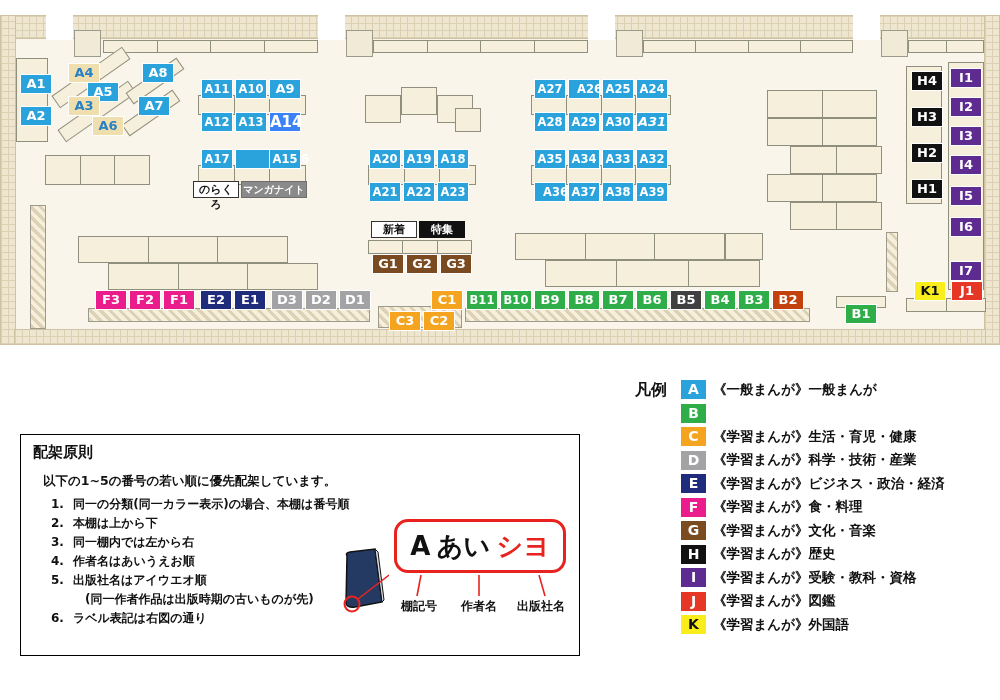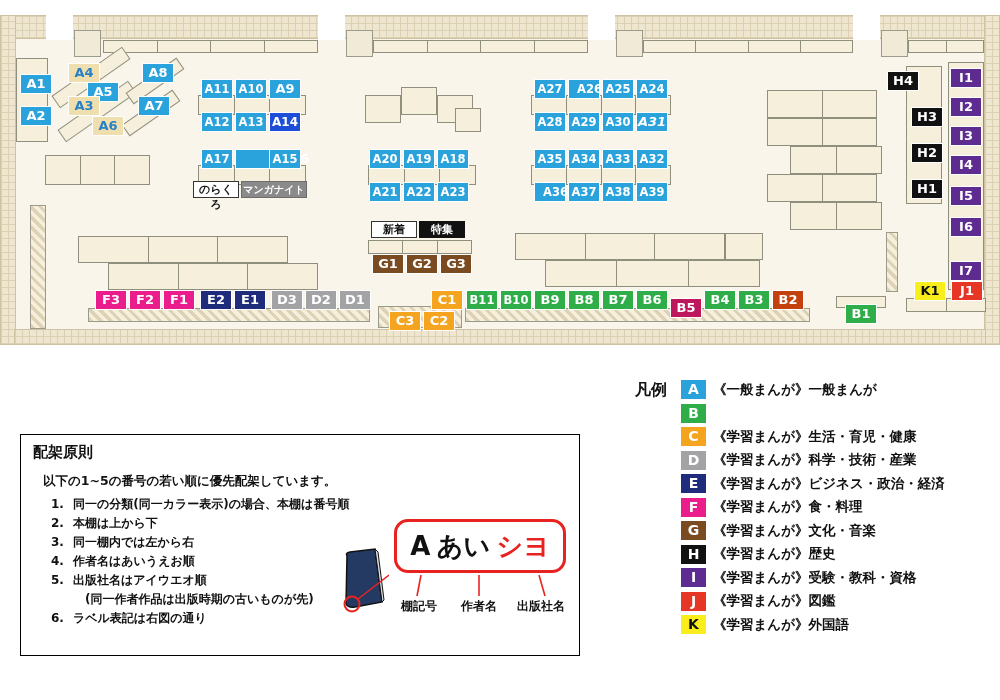--- a/index.html
+++ b/index.html
@@ -219,21 +219,21 @@
     <div class="map-label" style="left: 87px; top: 82px; background: rgb(42, 162, 219);">A5</div>
     <div class="map-label" style="left: 68px; top: 96px; background: rgb(239, 223, 174); color: rgb(42, 128, 196);">A3</div>
     <div class="map-label" style="left: 92px; top: 116px; background: rgb(239, 223, 174); color: rgb(42, 128, 196);">A6</div>
     <div class="map-label" style="left: 142px; top: 63px; background: rgb(42, 162, 219);">A8</div>
     <div class="map-label" style="left: 138px; top: 96px; background: rgb(42, 162, 219);">A7</div>
     <div class="map-label" style="left: 201px; top: 79px; background: rgb(42, 162, 219); font-size: 11.5px;">A11</div>
     <div class="map-label" style="left: 235px; top: 79px; background: rgb(42, 162, 219); font-size: 11.5px;">A10</div>
     <div class="map-label" style="left: 269px; top: 79px; background: rgb(42, 162, 219);">A9</div>
     <div class="map-label" style="left: 201px; top: 112px; background: rgb(42, 162, 219); font-size: 11.5px;">A12</div>
     <div class="map-label" style="left: 235px; top: 112px; background: rgb(42, 162, 219); font-size: 11.5px;">A13</div>
-    <div class="map-label" style="left: 269px; top: 112px; background: #1d4ed8; font-size: 12px;">A14</div>
+    <div class="map-label" style="left: 269px; top: 112px; background: #3b82f6; font-size: 15px;">A14</div>
     <div class="map-label" style="left: 201px; top: 149px; background: rgb(42, 162, 219); font-size: 11.5px;">A17</div>
     <div class="map-label" style="left: 235px; top: 149px; background: rgb(42, 162, 219); font-size: 11.5px; padding-left: 48px;">A16</div>
     <div class="map-label" style="left: 269px; top: 149px; background: rgb(42, 162, 219); font-size: 11.5px;">A15</div>
     <div class="map-label" style="left: 369px; top: 149px; background: rgb(42, 162, 219); font-size: 11.5px;">A20</div>
     <div class="map-label" style="left: 403px; top: 149px; background: rgb(42, 162, 219); font-size: 11.5px;">A19</div>
     <div class="map-label" style="left: 437px; top: 149px; background: rgb(42, 162, 219); font-size: 11.5px;">A18</div>
     <div class="map-label" style="left: 369px; top: 182px; background: rgb(42, 162, 219); font-size: 11.5px;">A21</div>
     <div class="map-label" style="left: 403px; top: 182px; background: rgb(42, 162, 219); font-size: 11.5px;">A22</div>
     <div class="map-label" style="left: 437px; top: 182px; background: rgb(42, 162, 219); font-size: 11.5px;">A23</div>
     <div class="map-label" style="left: 534px; top: 79px; background: rgb(42, 162, 219); font-size: 11.5px;">A27</div>
@@ -263,28 +263,28 @@
     <div class="map-label" style="left: 271px; top: 290px; background: rgb(163, 163, 165);">D3</div>
     <div class="map-label" style="left: 305px; top: 290px; background: rgb(163, 163, 165);">D2</div>
     <div class="map-label" style="left: 339px; top: 290px; background: rgb(163, 163, 165);">D1</div>
     <div class="map-label" style="left: 431px; top: 290px; background: rgb(245, 164, 31);">C1</div>
     <div class="map-label" style="left: 466px; top: 290px; background: rgb(47, 173, 73); font-size: 11.5px;">B11</div>
     <div class="map-label" style="left: 500px; top: 290px; background: rgb(47, 173, 73); font-size: 11.5px;">B10</div>
     <div class="map-label" style="left: 534px; top: 290px; background: rgb(47, 173, 73);">B9</div>
     <div class="map-label" style="left: 568px; top: 290px; background: rgb(47, 173, 73);">B8</div>
     <div class="map-label" style="left: 602px; top: 290px; background: rgb(47, 173, 73);">B7</div>
     <div class="map-label" style="left: 636px; top: 290px; background: rgb(47, 173, 73);">B6</div>
-    <div class="map-label" style="left: 670px; top: 290px; background: #be185d; margin-top: 8px;">B5</div>
+    <div class="map-label" style="left: 670px; top: 290px; background: #404040;">B5</div>
     <div class="map-label" style="left: 704px; top: 290px; background: rgb(47, 173, 73);">B4</div>
     <div class="map-label" style="left: 738px; top: 290px; background: rgb(47, 173, 73);">B3</div>
     <div class="map-label" style="left: 772px; top: 290px; background: #c2410c;">B2</div>
     <div class="map-label" style="left: 389px; top: 311px; background: rgb(245, 164, 31);">C3</div>
     <div class="map-label" style="left: 423px; top: 311px; background: rgb(245, 164, 31);">C2</div>
     <div class="map-label" style="left: 845px; top: 304px; background: rgb(47, 173, 73);">B1</div>
-    <div class="map-label" style="left: 887px; top: 71px; background: rgb(17, 17, 17);">H4</div>
+    <div class="map-label" style="left: 911px; top: 71px; background: rgb(17, 17, 17);">H4</div>
     <div class="map-label" style="left: 911px; top: 107px; background: rgb(17, 17, 17);">H3</div>
     <div class="map-label" style="left: 911px; top: 143px; background: rgb(17, 17, 17);">H2</div>
     <div class="map-label" style="left: 911px; top: 179px; background: rgb(17, 17, 17);">H1</div>
     <div class="map-label" style="left: 950px; top: 68px; background: rgb(94, 43, 144);">I1</div>
     <div class="map-label" style="left: 950px; top: 97px; background: rgb(94, 43, 144);">I2</div>
     <div class="map-label" style="left: 950px; top: 126px; background: rgb(94, 43, 144);">I3</div>
     <div class="map-label" style="left: 950px; top: 155px; background: rgb(94, 43, 144);">I4</div>
     <div class="map-label" style="left: 950px; top: 186px; background: rgb(94, 43, 144);">I5</div>
     <div class="map-label" style="left: 950px; top: 217px; background: rgb(94, 43, 144);">I6</div>
     <div class="map-label" style="left: 950px; top: 261px; background: rgb(94, 43, 144);">I7</div>

